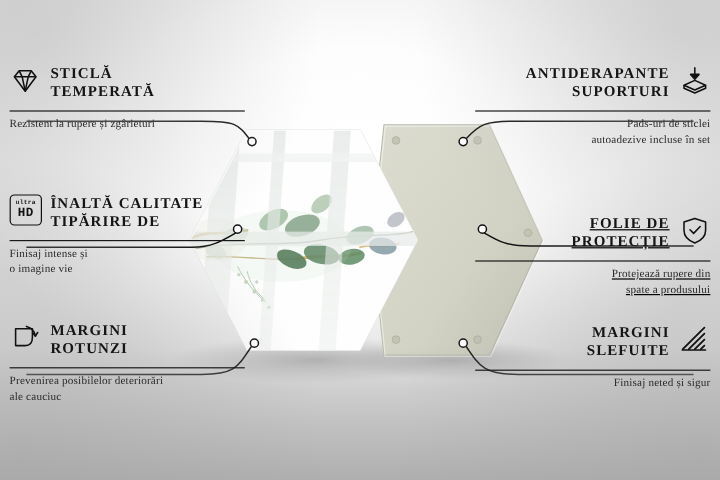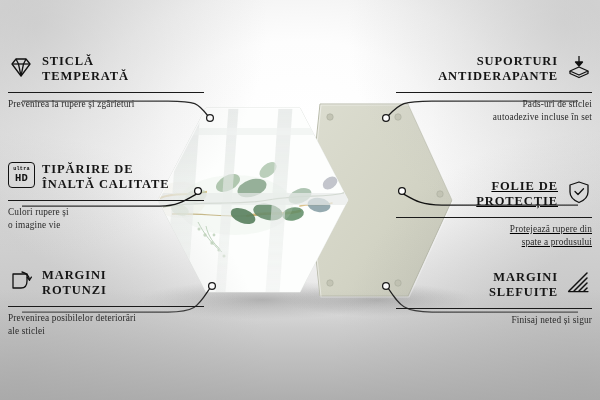--- a/index.html
+++ b/index.html
@@ -248,40 +248,40 @@
         </g>
           </svg>
       </span>
       <div class="f-title">
         <div>STICLĂ</div>
         <div>TEMPERATĂ</div>
       </div>
     </div>
     <div class="f-rule"></div>
     <div class="f-sub">
-      <div>Prevenirea la rupere și zgârieturi</div>
+      <div>Rezistent la rupere și zgârieturi</div>
     </div>
   </div>
 
   <div class="feature left" id="feat-print">
     <div class="f-head">
       <span class="icon">
         <span class="hd-badge">
           <span class="hd-top">ultra</span>
           <span class="hd-main">HD</span>
         </span>
       </span>
       <div class="f-title">
+        <div>ÎNALTĂ CALITATE</div>
         <div>TIPĂRIRE DE</div>
-        <div>ÎNALTĂ CALITATE</div>
-      </div>
-    </div>
-    <div class="f-rule"></div>
-    <div class="f-sub">
-      <div>Culori rupere și</div>
+      </div>
+    </div>
+    <div class="f-rule"></div>
+    <div class="f-sub">
+      <div>Finisaj intense și</div>
       <div>o imagine vie</div>
     </div>
   </div>
 
   <div class="feature left" id="feat-rounded">
     <div class="f-head">
       <span class="icon">
         <svg viewBox="0 0 26 26">
             <g fill="none" stroke="#111" stroke-width="1.3" stroke-linejoin="round" stroke-linecap="round">
           <path d="M5,6 L5,20 L13,20 C17,20 19,17 19,13 L19,6 Z"></path>
@@ -292,39 +292,39 @@
           </svg>
       </span>
       <div class="f-title">
         <div>MARGINI</div>
         <div>ROTUNZI</div>
       </div>
     </div>
     <div class="f-rule"></div>
     <div class="f-sub">
       <div>Prevenirea posibilelor deteriorări</div>
-      <div>ale sticlei</div>
+      <div>ale cauciuc</div>
     </div>
   </div>
 
   <div class="feature right" id="feat-pads">
     <div class="f-head">
       <span class="icon">
         <svg viewBox="0 0 26 26">
             <g fill="none" stroke="#111" stroke-width="1.3" stroke-linejoin="round">
           <path d="M13,2 L13,10"></path>
               <path d="M9.5,8 L13,12 L16.5,8 Z" fill="#111"></path>
           <path d="M13,13 L22,17 L13,21 L4,17 Z"></path>
           <path d="M4,17 L4,19.5 L13,23.5 L22,19.5 L22,17"></path>
         </g>
           </svg>
       </span>
       <div class="f-title">
+        <div>ANTIDERAPANTE</div>
         <div>SUPORTURI</div>
-        <div>ANTIDERAPANTE</div>
       </div>
     </div>
     <div class="f-rule"></div>
     <div class="f-sub">
       <div>Pads-uri de sticlei</div>
       <div>autoadezive incluse în set</div>
     </div>
   </div>
 
   <div class="feature right" id="feat-film">

